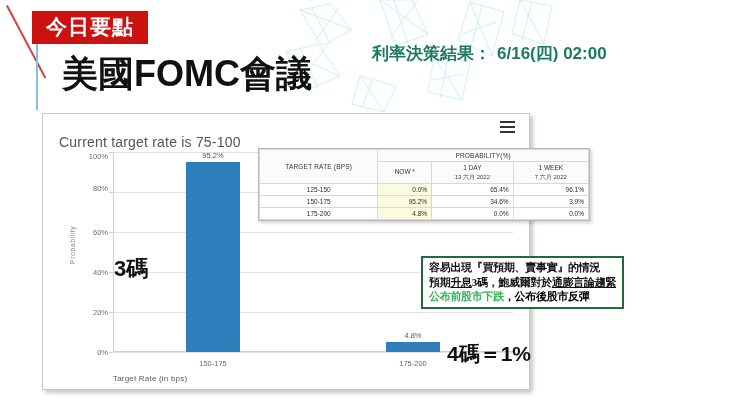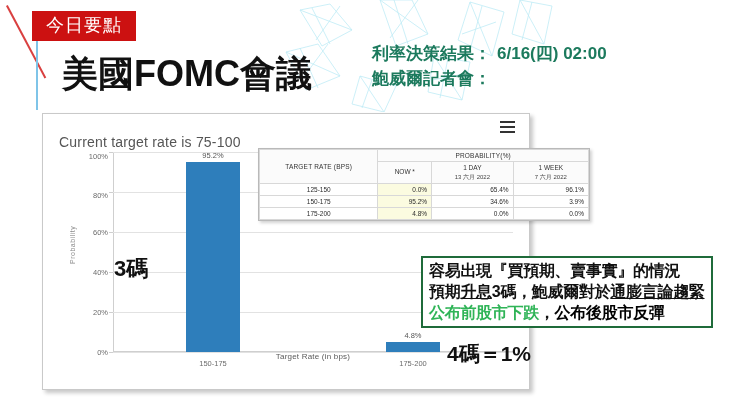--- a/index.html
+++ b/index.html
@@ -21,21 +21,21 @@
   }
   .blue-vert {
     position: absolute; left: 36px; top: 40px; width: 2px; height: 70px;
     background: #7fc4e8;
   }
   .badge {
     position: absolute; left: 32px; top: 11px;
     padding: 4px 14px 5px 14px;
     background: #cc1111;
     color: #ffffff;
-    font-size: 18px; font-weight: 400; letter-spacing: 1px;
+    font-size: 21px; font-weight: 700; letter-spacing: 1px;
     line-height: 1.15;
     white-space: nowrap;
   }
   .main-title {
     position: absolute; left: 62px; top: 50px;
     font-size: 36px; font-weight: 900; color: #111111;
     letter-spacing: 0px; white-space: nowrap;
   }
   .sched { position: absolute; left: 372px; top: 42px; }
   .sched-row {
@@ -94,22 +94,22 @@
   .bar-val {
     position: absolute; bottom: 100%; left: 50%; transform: translateX(-50%);
     margin-bottom: 2px; font-size: 7.5px; color: #555; white-space: nowrap;
   }
   .xtick {
     position: absolute; top: 100%; margin-top: 7px;
     transform: translateX(-50%);
     font-size: 7.5px; color: #6b6b6b; white-space: nowrap;
   }
   .xlabel {
-    position: absolute; left: 0; top: 100%; width: 100%;
-    text-align: center; font-size: 8px; color: #5a5a5a; letter-spacing: .2px;
+    position: absolute; left: 0; top: 100%; margin-top: 22px; width: 100%;
+    font-size: 8px; color: #5a5a5a; letter-spacing: .2px;
   }
 
   
   .prob-table {
     position: absolute; left: 258px; top: 148px;
     width: 332px;
     background: #ffffff;
     border: 1px solid #b9b9b9;
     box-shadow: 2px 2px 3px rgba(0,0,0,0.18);
     border-collapse: collapse;
@@ -142,22 +142,22 @@
     font-size: 21px; font-weight: 900; color: #111;
     white-space: nowrap;
   }
   .green-box {
     position: absolute; left: 421px; top: 256px;
     border: 2px solid #1f6b3a;
     background: #ffffff;
     padding: 2px 6px 3px 6px;
   }
   .gb-line {
-    font-size: 16px; font-weight: 700; color: #111;
-    white-space: nowrap; line-height: 1.32; letter-spacing: -0.3px;
+    font-size: 11px; font-weight: 700; color: #111;
+    white-space: nowrap; line-height: 1.32; letter-spacing: -0.3px; font-family: Liberation Serif, serif;
   }
   .u { text-decoration: underline; }
   .gb-green { color: #2fb457; }
   .gb-red { color: #000000; }
   .gb-sep { color: #111; }
 </style>
 </head>
 <body>
 
 <div id="root">
@@ -186,21 +186,20 @@
 
   <div class="badge">今日要點</div>
   <div class="main-title">美國FOMC會議</div>
 
   <div class="sched">
     <div class="sched-row">
       <span class="sched-label">利率決策結果：</span>
       <span class="sched-val">6/16(四) 02:00</span>
     </div>
     <div class="sched-row">
-      <span class="sched-label">鮑威爾記者會：</span>
     </div>
   </div>
 
   <div class="panel">
     <div class="panel-sub">Current target rate is 75-100</div>
     <div class="hamburger">
       <i></i>
         <i></i>
         <i></i>
     </div>
@@ -218,21 +217,21 @@
           <div class="gridline" style="top: 160px;"></div>
           <div class="ytick" style="top: 160px;">20%</div>
           <div class="ytick-mark" style="top: 160px;"></div>
           <div class="gridline" style="top: 120px;"></div>
           <div class="ytick" style="top: 120px;">40%</div>
           <div class="ytick-mark" style="top: 120px;"></div>
           <div class="gridline" style="top: 80px;"></div>
           <div class="ytick" style="top: 80px;">60%</div>
           <div class="ytick-mark" style="top: 80px;"></div>
           <div class="gridline" style="top: 40px;"></div>
-          <div class="ytick" style="top: 43px;">80%</div>
+          <div class="ytick" style="top: 36px;">80%</div>
           <div class="ytick-mark" style="top: 40px;"></div>
           <div class="gridline" style="top: 0px;"></div>
           <div class="ytick" style="top: 4px;">100%</div>
           <div class="ytick-mark" style="top: 0px;"></div>
         </div>
 
       <div id="bars-host">
           <div class="bar" style="left: 73px; width: 54px; height: 190.4px; background: rgb(46, 126, 187);">
             <div class="bar-val">95.2%</div>
           </div>

